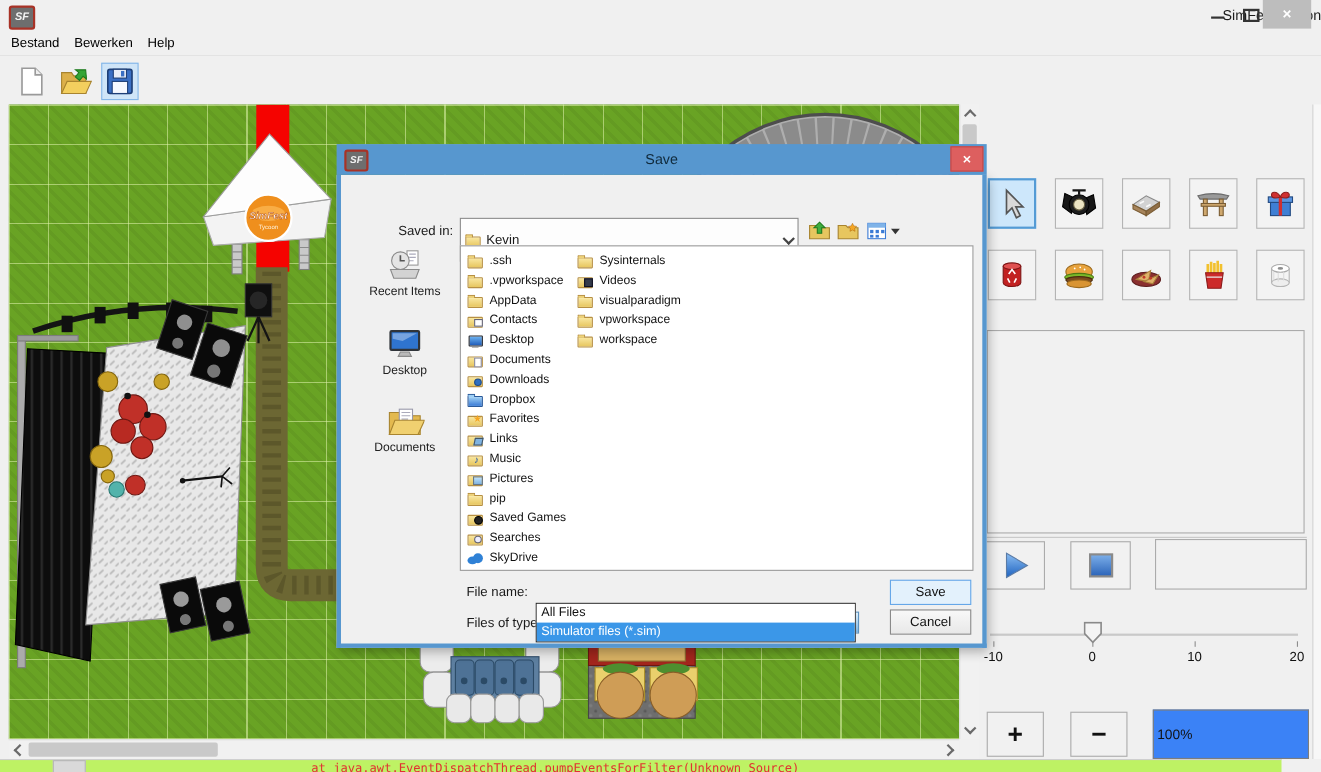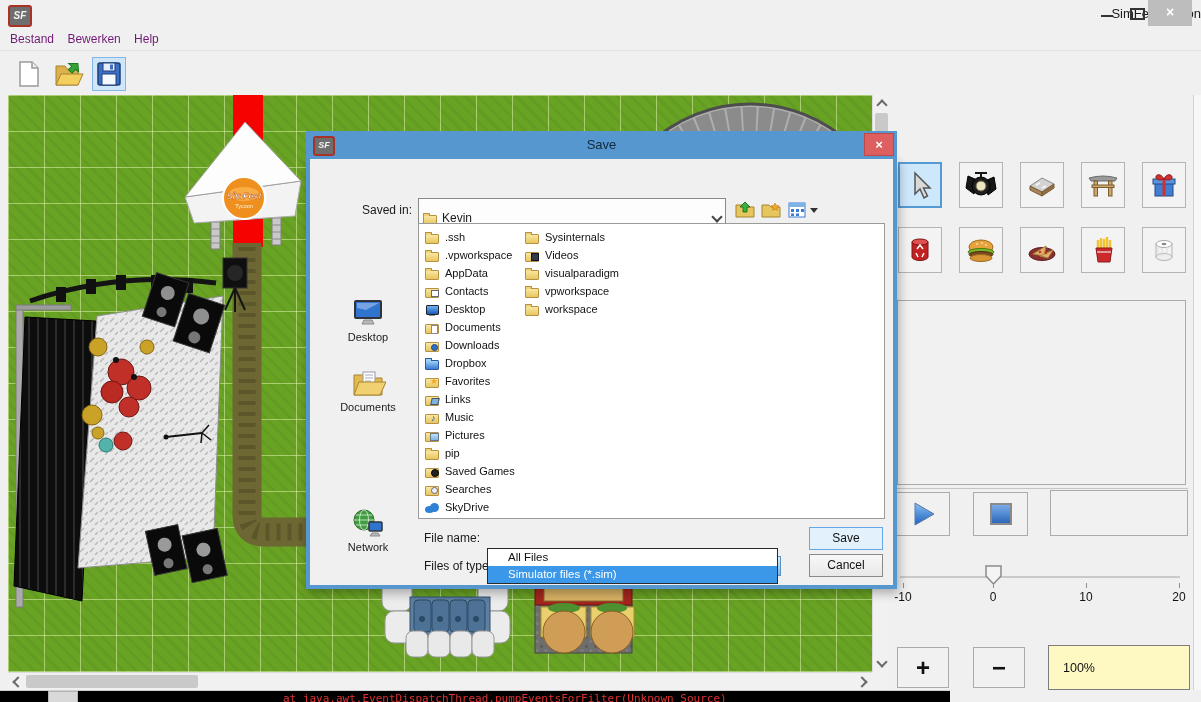--- a/index.html
+++ b/index.html
@@ -13,21 +13,21 @@
            border-radius:3px;color:#f2f2f2;font-weight:bold;font-style:italic;font-size:10px;text-align:center;line-height:17px}
   .win-title{position:absolute;left:0;right:0;top:6px;text-align:right;font-size:13px;color:#1b1b1b}
   .wc-min{position:absolute;left:1094px;top:2px;width:26px;height:22px;cursor:default}
   .wc-min i{position:absolute;left:7px;top:13px;width:12px;height:2px;background:#333}
   .wc-max{position:absolute;left:1124px;top:2px;width:26px;height:22px}
   .wc-max i{position:absolute;left:6px;top:6px;width:11px;height:8px;border:2px solid #333}
   .wc-close{position:absolute;left:1148px;top:0;width:44px;height:26px;background:#bdbdbd;color:#fff;
             font-size:14px;font-weight:bold;text-align:center;line-height:25px}
 
   .menubar{position:absolute;left:0;top:28px;width:100%;height:22px;background:#f0f0f0;border-bottom:1px solid #e3e3e3}
-  .menu-item{display:inline-block;margin-left:10px;margin-top:4px;color:#701a75}
+  .menu-item{display:inline-block;margin-left:10px;margin-top:4px;color:#000000}
   .toolbar{position:absolute;left:0;top:51px;width:100%;height:44px;background:#f0f0f0}
   .tb-btn{position:absolute;top:6px;width:32px;height:32px;display:flex;align-items:center;justify-content:center;border:1px solid transparent}
   .tb-btn.sel{background:#cfe5f8;border:1px solid #84b6e8}
 
   
   .canvas{position:absolute;left:8px;top:95px;width:882px;height:595px;background:#f0f0f0}
   .scene-wrap{position:absolute;left:0;top:0;width:864px;height:577px;overflow:hidden;
       background-color:#69a324;
       background-image:
         repeating-linear-gradient(0deg, rgba(225,243,175,.55) 0 1px, transparent 1px 36px),
@@ -42,21 +42,21 @@
   .sb-arrow{position:absolute;width:17px;height:17px;display:flex;align-items:center;justify-content:center}
   .ch{width:6px;height:6px;border-right:2px solid #6a6a6a;border-bottom:2px solid #6a6a6a;display:block}
   .ch.up{transform:rotate(-135deg);margin-top:3px}
   .ch.down{transform:rotate(45deg);margin-bottom:3px}
   .ch.left{transform:rotate(135deg);margin-left:3px}
   .ch.right{transform:rotate(-45deg);margin-right:3px}
   .v-thumb{position:absolute;left:2px;top:18px;width:13px;height:26px;background:#c9c9c9;border-radius:2px}
   .h-thumb{position:absolute;left:18px;top:2px;width:172px;height:13px;background:#c9c9c9;border-radius:2px}
 
   
-  .console{position:absolute;left:0;top:690px;width:950px;height:12px;background:#000000;border-top:1px solid #cfcfcf;overflow:hidden}
+  .console{position:absolute;left:0;top:690px;width:1165px;height:12px;background:#bef264;border-top:1px solid #cfcfcf;overflow:hidden}
   .console-box{position:absolute;left:48px;top:0;width:30px;height:12px;background:#d9d9d9;border:1px solid #b5b5b5;box-sizing:border-box}
   .console-text{position:absolute;left:283px;top:1px;font-family:"DejaVu Sans Mono",monospace;font-size:11px;color:#e03131;white-space:nowrap}
 
   
   .rp{position:absolute;left:895px;top:95px;width:298px;height:595px;background:#f0f0f0}
   .rp-edge{position:absolute;left:1193px;top:95px;width:8px;height:595px;background:#f7f7f7;border-left:1px solid #d2d2d2}
   .agenda-btn{position:absolute;left:0;top:5px;width:293px;height:37px;background:linear-gradient(#fefefe,#ececec);
               border:1px solid #bdbdbd;box-sizing:border-box;display:flex;align-items:center;justify-content:center;gap:12px}
   .agenda-label{font-size:12px;color:#222}
   .tool-btn{position:absolute;width:44px;height:46px;background:#f3f3f3;border:1px solid #b4b4b4;box-sizing:border-box;
@@ -65,22 +65,22 @@
   .rp-box{position:absolute;left:2px;top:205px;width:289px;height:185px;border:1px solid #ababab;background:#f1f1f1;box-sizing:border-box}
   .rp-sep{position:absolute;left:0;top:393px;width:293px;border-top:1px solid #c6c6c6}
   .transport-btn{position:absolute;top:397px;width:55px;height:44px;background:#f1f1f1;border:1px solid #ababab;box-sizing:border-box;
                  display:flex;align-items:center;justify-content:center}
   .rp-display{position:absolute;left:155px;top:395px;width:138px;height:46px;background:#f1f1f1;border:1px solid #ababab;box-sizing:border-box}
   .slider-track{position:absolute;left:5px;top:481px;width:280px;height:2px;background:#c9c9c9}
   .slider-tick{position:absolute;top:488px;width:1px;height:5px;background:#8d8d8d}
   .slider-label{position:absolute;top:495px;width:40px;text-align:center;font-size:12px;color:#111}
   .zoom-btn{position:absolute;top:552px;width:52px;height:41px;background:#f1f1f1;border:1px solid #ababab;box-sizing:border-box;
             font-size:24px;font-weight:bold;color:#111;display:flex;align-items:center;justify-content:center;line-height:1}
-  .zoom-field{position:absolute;left:153px;top:550px;width:142px;height:45px;background:#fef9c3;border:1px solid #7d7d7d;box-sizing:border-box;
-              font-size:12.5px;color:#111;display:flex;align-items:center;padding-left:14px}
+  .zoom-field{position:absolute;left:153px;top:550px;width:142px;height:45px;background:#3b82f6;border:1px solid #7d7d7d;box-sizing:border-box;
+              font-size:12.5px;color:#111;display:flex;align-items:center;padding-left:3px}
 
   
   .dialog{position:absolute;left:306px;top:131px;width:591px;height:430px;background:#f0f0f0;z-index:20;
           border:4px solid #5797cf;border-top:none;box-sizing:border-box;box-shadow:2px 4px 10px rgba(0,0,0,.3)}
   .dlg-title{position:absolute;left:-4px;top:-28px;width:591px;height:28px;background:#5797cf}
   .dlg-sf{position:absolute;left:7px;top:5px;width:18px;height:16px;background:#6e6e6e;border:2px solid #a83226;border-radius:3px;
           color:#f2f2f2;font-weight:bold;font-style:italic;font-size:9px;text-align:center;line-height:15px}
   .dlg-title-text{position:absolute;left:0;right:0;top:6px;text-align:center;font-size:13px;color:#102a3c}
   .dlg-close{position:absolute;right:3px;top:2px;width:30px;height:23px;background:#dd5f5f;border:1px solid #c24848;box-sizing:border-box;
              color:#fff;font-weight:bold;font-size:13px;text-align:center;line-height:21px}
@@ -120,21 +120,21 @@
   .fi.searches::after{left:6px;top:4px;width:5px;height:5px;background:#eef;border:1px solid #667;border-radius:50%}
   .fi.videos::after{left:6px;top:4px;width:6px;height:6px;background:#343a4a;border:1px solid #112;border-radius:0}
 
   .fn-input{position:absolute;left:181px;top:369px;width:290px;height:20px;border:1px solid #8a8a8a;box-sizing:border-box;
             font-family:"Liberation Sans",sans-serif;font-size:12px;padding:0 4px;background:#fff;color:#111}
   .dlg-btn{position:absolute;left:499px;width:74px;height:23px;box-sizing:border-box;font-size:12px;text-align:center;line-height:21px}
   .dlg-btn.save{top:368px;background:#e3f1fc;border:1px solid #66a7e8;color:#111}
   .dlg-btn.cancel{top:395px;background:linear-gradient(#f8f8f8,#e8e8e8);border:1px solid #8a8a8a;color:#111}
 
   .dd-popup{position:absolute;left:487px;top:548px;width:291px;z-index:30;background:#fff;border:1px solid #2a2a2a;box-sizing:border-box}
-  .dd-opt{height:17px;line-height:17px;font-size:11.5px;padding-left:20px;color:#111;background:#fff}
+  .dd-opt{height:17px;line-height:17px;font-size:11.5px;padding-left:4px;color:#111;background:#fff}
   .dd-opt.sel{background:#3b97e8;color:#fff}
 </style>
 </head>
 <body>
 
 <div class="titlebar">
   <span class="sf-logo">SF</span>
   <span class="win-title">SimFestTycoon</span>
   <span class="wc-min">
       <i></i>
@@ -501,47 +501,47 @@
       <rect x="1" y="1" width="16" height="4" fill="#7fb3e8"></rect>
       <rect x="3" y="7" width="3" height="3" fill="#3a7bd5"></rect>
         <rect x="8" y="7" width="3" height="3" fill="#3a7bd5"></rect>
         <rect x="13" y="7" width="3" height="3" fill="#3a7bd5"></rect>
       <rect x="3" y="11.5" width="3" height="2.5" fill="#3a7bd5"></rect>
         <rect x="8" y="11.5" width="3" height="2.5" fill="#3a7bd5"></rect>
     </svg>
   </div>
   <span class="views-caret"></span>
 
+  <div class="sidebar-item" style="top:66px">
+    <svg width="36" height="32" viewBox="0 0 36 32">
+      <rect x="20" y="3" width="10" height="13" fill="#fff" stroke="#999"></rect>
+      <path d="M22,6 h6 M22,9 h6 M22,12 h4" stroke="#aab" stroke-width="1"></path>
+      <circle cx="14" cy="12" r="8" fill="#e4e4e4" stroke="#8a8a8a"></circle>
+      <path d="M14,7 v5 h4" stroke="#555" stroke-width="1.5" fill="none"></path>
+      <path d="M5,20 h26 l-3,8 h-20 z" fill="#d3d3d3" stroke="#8a8a8a"></path>
+    </svg>
+    <span>Recent Items</span>
+  </div>
   <div class="sidebar-item" style="top:138px">
     <svg width="36" height="32" viewBox="0 0 36 32">
       <rect x="5" y="4" width="26" height="17" rx="1" fill="#2f74cf" stroke="#30343a" stroke-width="2"></rect>
       <polygon points="7,6 29,6 16,13 7,11" fill="rgba(255,255,255,.35)"></polygon>
       <polygon points="14,23 22,23 24,27 12,27" fill="#b9b9b9" stroke="#8a8a8a"></polygon>
     </svg>
     <span>Desktop</span>
   </div>
   <div class="sidebar-item" style="top:208px">
     <svg width="36" height="32" viewBox="0 0 36 32">
       <path d="M4,8 h10 l2,3 h16 v17 h-28 z" fill="#e3b94f" stroke="#a8842f"></path>
       <rect x="13" y="5" width="12" height="14" fill="#fff" stroke="#99a"></rect>
       <path d="M15,8 h8 M15,11 h8 M15,14 h6" stroke="#aab" stroke-width="1"></path>
       <path d="M4,28 l5,-13 h27 l-6,13 z" fill="#f0d070" stroke="#a8842f"></path>
     </svg>
     <span>Documents</span>
   </div>
-  <div class="sidebar-item" style="top:348px">
-    <svg width="36" height="32" viewBox="0 0 36 32">
-      <circle cx="14" cy="13" r="10" fill="#3f9d3f" stroke="#2a6b2a"></circle>
-      <ellipse cx="14" cy="13" rx="4.5" ry="10" fill="none" stroke="rgba(255,255,255,.65)"></ellipse>
-      <path d="M4,13 h20 M6,8 h16 M6,18 h16" stroke="rgba(255,255,255,.65)" fill="none"></path>
-      <rect x="19" y="15" width="13" height="9" rx="1" fill="#2f74cf" stroke="#30343a" stroke-width="1.5"></rect>
-      <polygon points="22,26 28,26 30,29 20,29" fill="#b9b9b9" stroke="#8a8a8a"></polygon>
-    </svg>
-    <span>Network</span>
-  </div>
 
   <div class="flist">
     <div class="fcol" style="left:6px">
       <div class="fitem">
           <span class="fi"></span>
           <span>.ssh</span>
         </div>
       <div class="fitem">
           <span class="fi"></span>
           <span>.vpworkspace</span>

